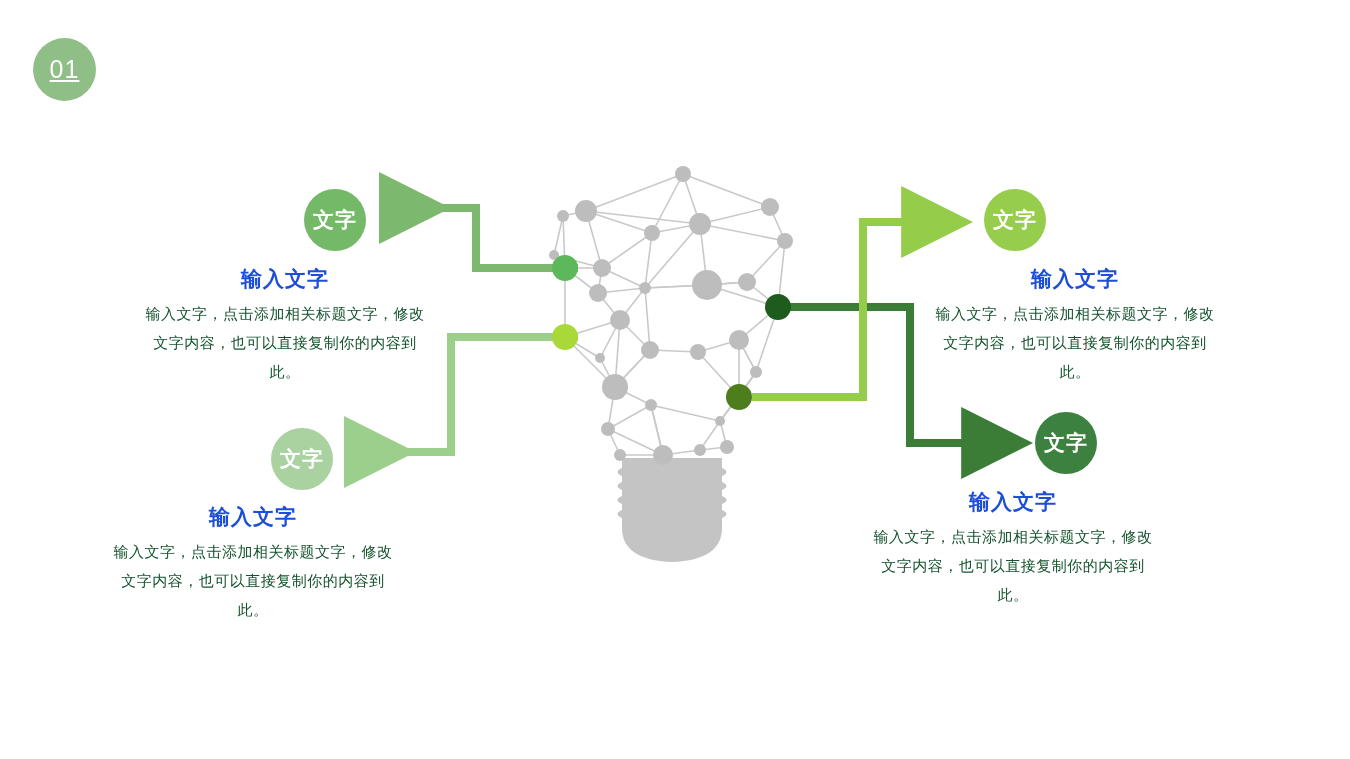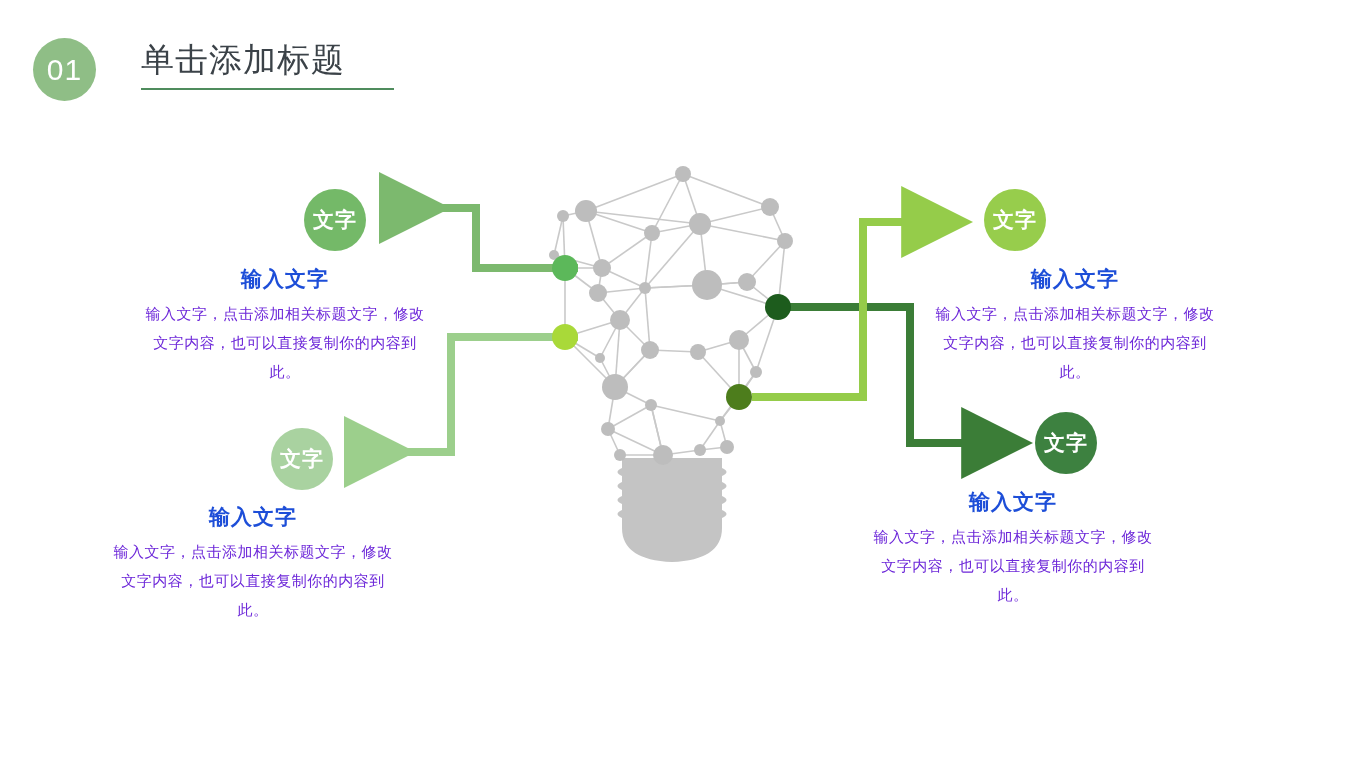--- a/index.html
+++ b/index.html
@@ -25,22 +25,23 @@
   .badge {
     position: absolute;
     left: 33px; top: 38px;
     width: 63px; height: 63px;
     border-radius: 50%;
     background: #8fbe86;
     display: flex;
     align-items: center;
     justify-content: center;
     color: #ffffff;
-    font-size: 30px;
+    font-size: 25px;
     letter-spacing: 1px;
+    text-decoration: underline;
   }
   .title-wrap {
     position: absolute;
     left: 141px; top: 38px;
     width: 260px;
   }
   .title-text {
     font-size: 33px;
     color: #3b4248;
     line-height: 44px;
@@ -91,41 +92,37 @@
     margin: 0 0 6px 0;
     font-size: 21px;
     font-weight: bold;
     color: #1d4ed8;
     text-align: center;
     letter-spacing: 1px;
   }
   .block p {
     margin: 0;
     font-size: 15px;
-    color: #6d28d9;
+    color: #14532d;
     line-height: 29px;
     text-align: center;
     letter-spacing: 0.5px;
   }
   .block.blk-tl { left: 140px; top: 265px; width: 290px; }
   .blk-tl h3 { text-align: center; }
   .block.blk-bl { left: 108px; top: 503px; width: 290px; }
   .block.blk-tr { left: 930px; top: 265px; width: 290px; }
   .block.blk-br { left: 868px; top: 488px; width: 290px; }
 </style>
 </head>
 <body>
 
 <div class="header">
   <div class="badge">
     <span>01</span>
-  </div>
-  <div class="title-wrap">
-    <div class="title-text">单击添加标题</div>
-    <div class="title-rule"></div>
   </div>
 </div>
 
 <div class="stage">
 
   <svg class="svg-layer" viewBox="0 0 1350 759">
     <defs>
       <marker id="ah-tl" markerWidth="9" markerHeight="9" refX="7.6" refY="4.5" orient="auto" markerUnits="strokeWidth">
         <path d="M9,0 L9,9 L0,4.5 Z" fill="#7cb96e"></path>
       </marker>

